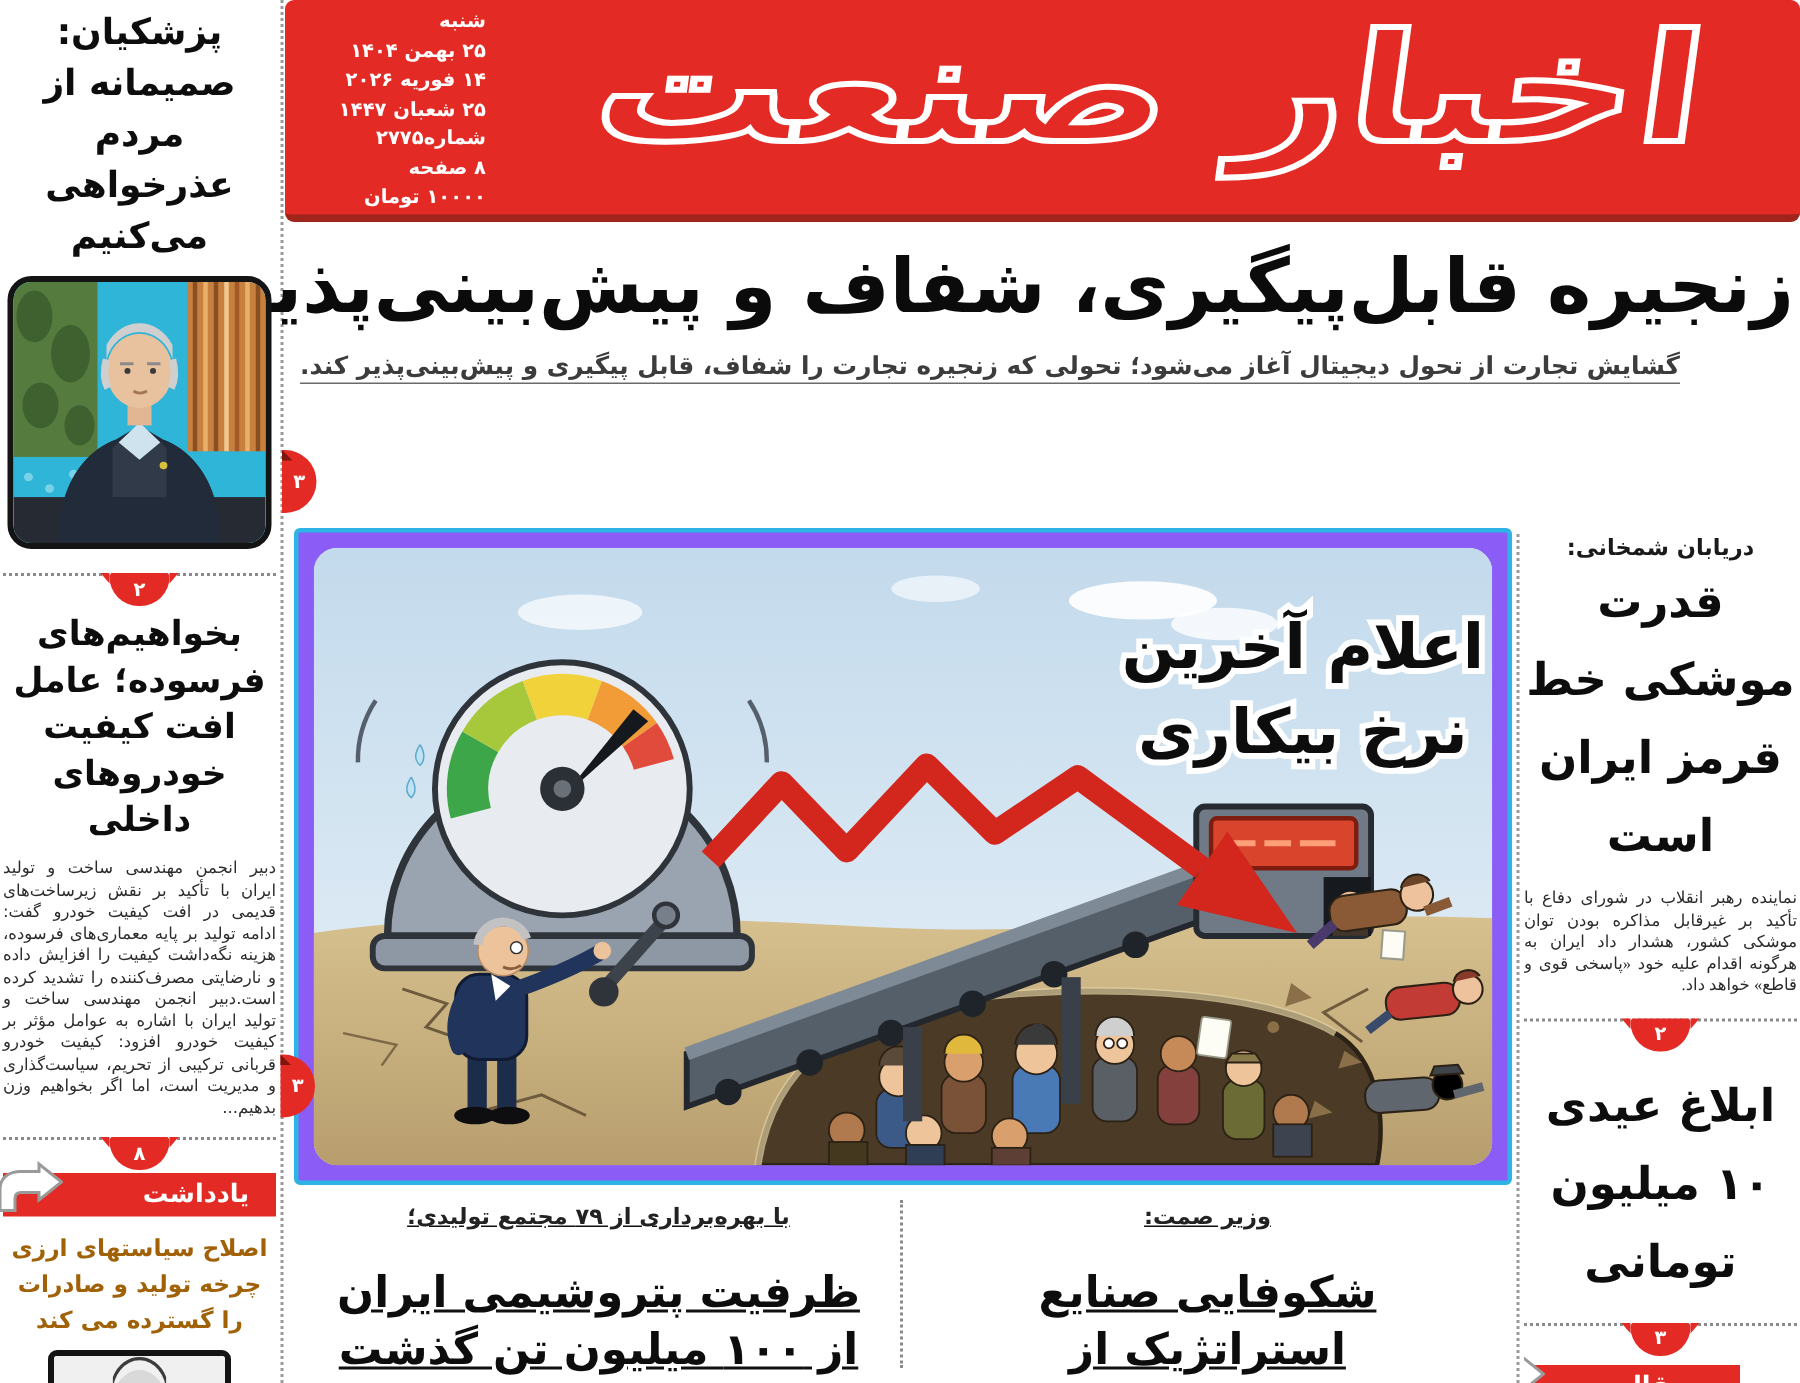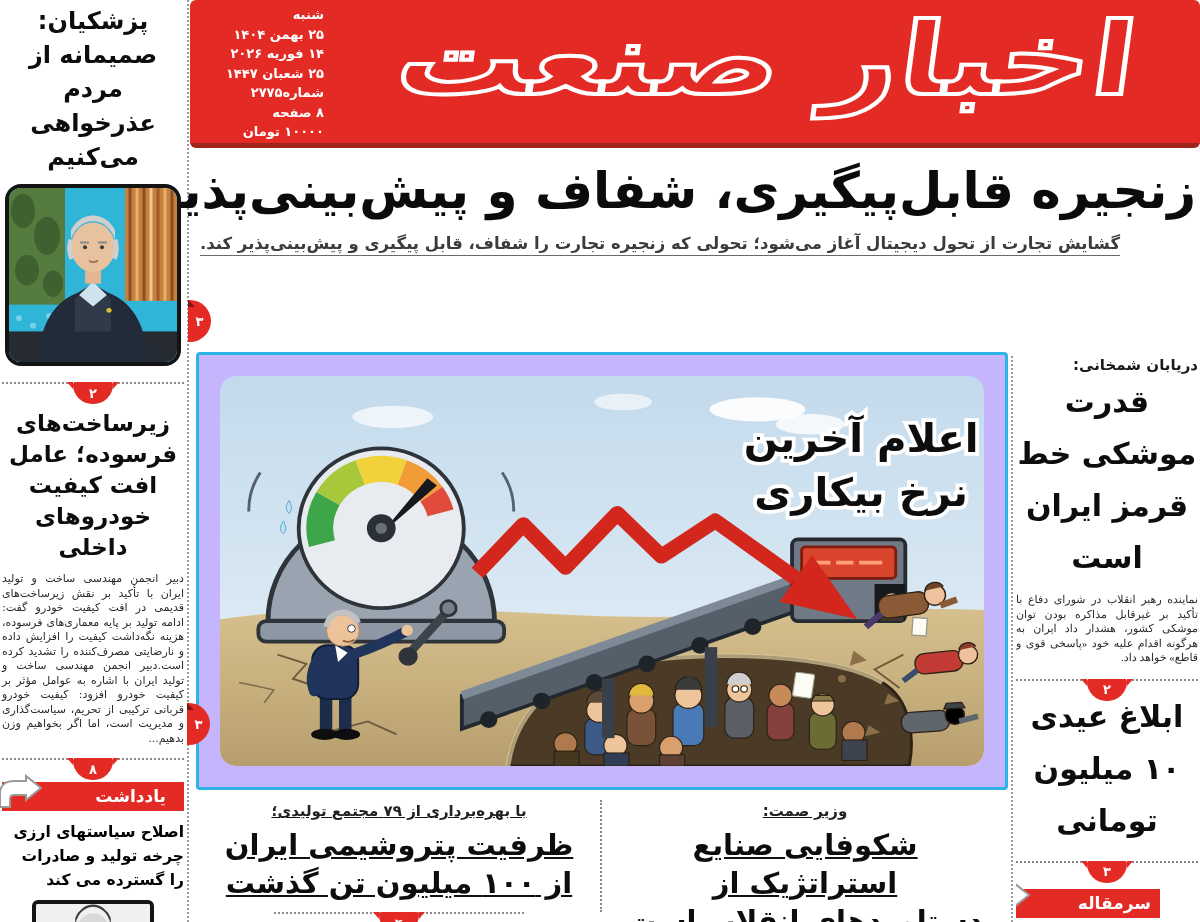--- a/index.html
+++ b/index.html
@@ -54,30 +54,30 @@
   }
   .side-badge::before {
     content:""; position:absolute; top:-7px; left:0;
     border:7px solid transparent; border-bottom-color:#7e150f; border-left-width:0;
   }
   #lead-badge { left:-8px; top:142px; }
 
   
   .cartoon-frame {
     position:absolute; left:196px; top:352px; width:812px; height:438px;
-    border:3px solid #2db3e6; border-radius:4px; background:#c4b5fd; padding:21px;
+    border:3px solid #2db3e6; border-radius:4px; background:#8b5cf6; padding:10px;
   }
   .cartoon-inner { width:100%; height:100%; border-radius:16px; overflow:hidden; }
   #cartoon-badge { left:-12px; top:348px; }
 
   
   .bottom-row { position:absolute; left:196px; top:798px; width:812px; height:124px; display:flex; }
   .bottom-cell { width:50%; padding-top:4px; text-align:center;text-decoration:underline; }
   .cell-kicker { font-size:15px; font-weight:bold; color:#222; }
-  .cell-headline { margin:6px auto 0; max-width:360px; font-size:29px; font-weight:800; line-height:38px; color:#0d0d0d; }
+  .cell-headline { margin:22px auto 0; max-width:360px; font-size:29px; font-weight:800; line-height:38px; color:#0d0d0d; }
   .cell-divider { width:250px; margin:10px auto 0; }
 
   
   .divider { position:relative; border-top:2px dotted #8a8a8a; height:0; }
   .num-badge {
     position:absolute; left:50%; top:-2px; transform:translateX(-50%);
     width:40px; height:22px; background:#e42a24; border-radius:3px 3px 22px 22px;
     color:#fff; font-size:13px; font-weight:bold;
     display:flex; align-items:center; justify-content:center;
   }
@@ -86,22 +86,22 @@
   .num-badge::after  { content:""; position:absolute; right:-6px; top:0;
     border-top:7px solid #e42a24; border-right:6px solid transparent; }
 
   
   .col-left  { position:absolute; left:2px;  top:4px;  width:182px; }
   .col-right { position:absolute; left:1016px; top:356px; width:182px; height:566px; overflow:hidden; }
 
   .hl-xl { font-size:24px; font-weight:800; line-height:34px; text-align:center; color:#0d0d0d; }
   .hl-lg { font-size:30px; font-weight:800; line-height:52px; text-align:center; color:#0d0d0d; }
   .hl-md { font-size:23px; font-weight:800; line-height:31px; text-align:center; color:#0d0d0d; }
-  .hl-xs { font-size:15.5px; font-weight:800; line-height:24px; text-align:right; color:#000000; }
-  .kicker-sm { font-size:15px; font-weight:bold; text-align:right; color:#1a1a1a; }
+  .hl-xs { font-size:15.5px; font-weight:800; line-height:24px; text-align:center; color:#a16207; }
+  .kicker-sm { font-size:15px; font-weight:bold; text-align:center; color:#1a1a1a; }
   .body-txt { font-size:11px; line-height:14.5px; text-align:justify; color:#2b2b2b; }
 
   .photo-frame { border:4px solid #141414; border-radius:16px; overflow:hidden; background:#ddd; }
   #pezeshkian-photo { width:176px; height:182px; margin:10px auto 0; }
   #ghaderi-photo { width:122px; height:92px; margin:8px auto 0; border-radius:6px; }
 
   
   .section-bar {
     position:relative; height:29px; background:#e42a24; color:#fff;
     font-size:17px; font-weight:bold; line-height:29px; padding-right:9px;
@@ -358,21 +358,21 @@
         <circle cx="93" cy="62" r="2" fill="#3a3a3a"></circle>
       <path d="M71,57 h9 M89,57 h9" stroke="#8a8a8a" stroke-width="2"></path>
       <path d="M80,76 q4,3 9,0" stroke="#a3765a" stroke-width="2" fill="none"></path>
     </svg>
   </div>
 
   <div class="divider" style="margin-top:16px;">
     <div class="num-badge">۲</div>
   </div>
 
-  <div class="hl-md" style="margin-top:24px;">زیرساخت‌های فرسوده؛ عامل افت کیفیت خودروهای داخلی</div>
+  <div class="hl-md" style="margin-top:24px;">بخواهیم‌های فرسوده؛ عامل افت کیفیت خودروهای داخلی</div>
   <div class="body-txt" style="margin-top:9px;">دبیر انجمن مهندسی ساخت و تولید ایران با تأکید بر نقش زیرساخت‌های قدیمی در افت کیفیت خودرو گفت: ادامه تولید بر پایه معماری‌های فرسوده، هزینه نگه‌داشت کیفیت را افزایش داده و نارضایتی مصرف‌کننده را تشدید کرده است.دبیر انجمن مهندسی ساخت و تولید ایران با اشاره به عوامل مؤثر بر کیفیت خودرو افزود: کیفیت خودرو قربانی ترکیبی از تحریم، سیاست‌گذاری و مدیریت است، اما اگر بخواهیم وزن بدهیم...</div>
 
   <div class="divider" style="margin-top:12px;">
     <div class="num-badge">۸</div>
   </div>
 
   <div class="section-bar" style="margin-top:22px; margin-right:0; margin-left:0; padding-right:18px; margin-top:22px;">
     <span>یادداشت</span>
     <svg class="section-arrow" style="left:-6px;" width="46" height="36" viewBox="0 0 46 34">
       <path d="M4 32 L4 18 C4 10 10 6 18 6 L30 6 L30 1 L45 13 L30 25 L30 20 L18 20 C16 20 14 21 14 24 L14 32 Z" fill="#ffffff" stroke="#9a9a9a" stroke-width="2"></path>
@@ -401,21 +401,21 @@
 
 <div class="col-right">
   <div class="kicker-sm">دریابان شمخانی:</div>
   <div class="hl-lg" style="margin-top:2px;">قدرت موشکی خط قرمز ایران است</div>
   <div class="body-txt" style="margin-top:8px;font-family:Liberation Serif, serif;">نماینده رهبر انقلاب در شورای دفاع با تأکید بر غیرقابل مذاکره بودن توان موشکی کشور، هشدار داد ایران به هرگونه اقدام علیه خود «پاسخی قوی و قاطع» خواهد داد.</div>
 
   <div class="divider" style="margin-top:14px;">
     <div class="num-badge">۲</div>
   </div>
 
-  <div class="hl-lg" style="margin-top:10px;">ابلاغ عیدی ۱۰ میلیون تومانی</div>
+  <div class="hl-lg" style="margin-top:31px;">ابلاغ عیدی ۱۰ میلیون تومانی</div>
 
   <div class="divider" style="margin-top:14px;">
     <div class="num-badge">۳</div>
   </div>
 
   <div class="section-bar" style="margin-top:26px; margin-right:38px;">
     <span>سرمقاله</span>
     <svg class="section-arrow" style="left:-32px;" width="46" height="36" viewBox="0 0 46 34">
       <path d="M4 32 L4 18 C4 10 10 6 18 6 L30 6 L30 1 L45 13 L30 25 L30 20 L18 20 C16 20 14 21 14 24 L14 32 Z" fill="#ffffff" stroke="#9a9a9a" stroke-width="2"></path>
     </svg>

